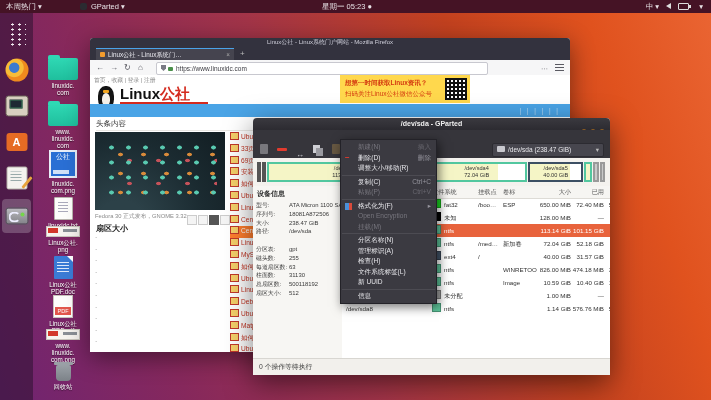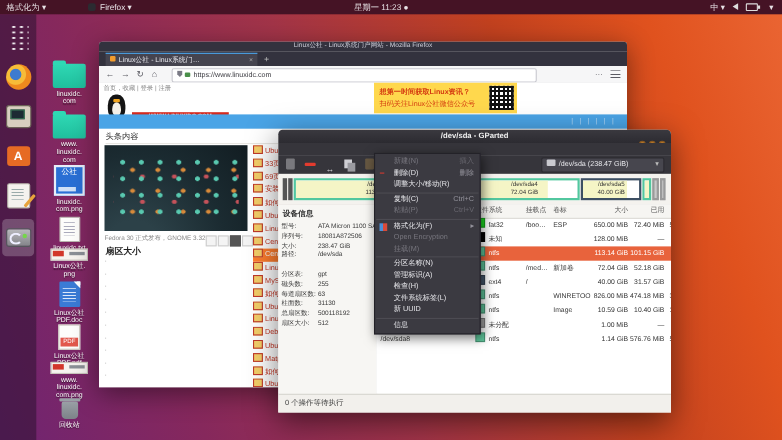--- a/index.html
+++ b/index.html
@@ -174,24 +174,24 @@
   .pmi.grey{color:#77767e;}
   .pmi.grey .mi-sc{color:#68676f;}
   .pmi.sep{height:3px;padding:0;}
   .pmi.sep:after{content:"";position:absolute;left:1px;right:1px;top:1px;height:1px;background:#4c4b52;}
   .pmi.fmt .mi-icon{width:7px;height:7px;top:2px;background:linear-gradient(90deg,#4a90d9 50%,#d94a3a 50%);}
 </style>
 </head>
 <body>
 
 <div class="abs" id="topbar">
-  <span class="tb" style="left:6px">格式化为 ▾</span>
+  <span class="tb" style="left:6px">本周热门 ▾</span>
   <span class="abs" id="tb-appicon"></span>
-  <span class="tb" style="left:91px">Firefox ▾</span>
-  <span class="tb" style="left:322px">星期一 11:23 ●</span>
+  <span class="tb" style="left:91px">GParted ▾</span>
+  <span class="tb" style="left:322px">星期一 05:23 ●</span>
   <span class="tb" style="right:52px">中 ▾</span>
   <span class="tb-ico vol abs" style="right:40px"></span>
   <span class="tb-ico batt abs" style="right:22px"></span>
   <span class="tb" style="right:8px">▾</span>
 </div>
 
 <div class="abs" id="dock">
     <div class="dock-item d-grid">
     <div class="ic"></div>
   </div>
@@ -278,20 +278,21 @@
     <span class="abs" id="ff-url">
       <span class="shield"></span><span class="lock"></span><span>https://www.linuxidc.com</span>
     </span>
     <span class="nv abs" id="ff-dots">⋯</span>
     <span class="abs" id="ff-menu"></span>
   </div>
 
   <div class="abs" id="page">
     <div class="abs" id="pg-toplinks">首页，收藏  |  登录  |  注册</div>
     <div class="abs" id="pg-logo-pg"></div>
+    <div class="abs" id="pg-logo-text"><span>Linux</span><span class="accent">公社</span></div>
     <div class="abs" id="pg-logo-sub">WWW.LINUXIDC.COM</div>
     <div class="abs" id="pg-ad">
       <span class="l1">想第一时间获取Linux资讯？</span>
       <span class="l2">扫码关注Linux公社微信公众号</span>
       <span id="pg-qr"></span>
     </div>
     <div class="abs" id="pg-nav"><span></span><span></span><span></span><span></span><span></span><span></span><span></span></div>
     <div class="abs" id="pg-section">头条内容</div>
     <div class="abs" id="pg-shot">
         <div class="dots"></div>

